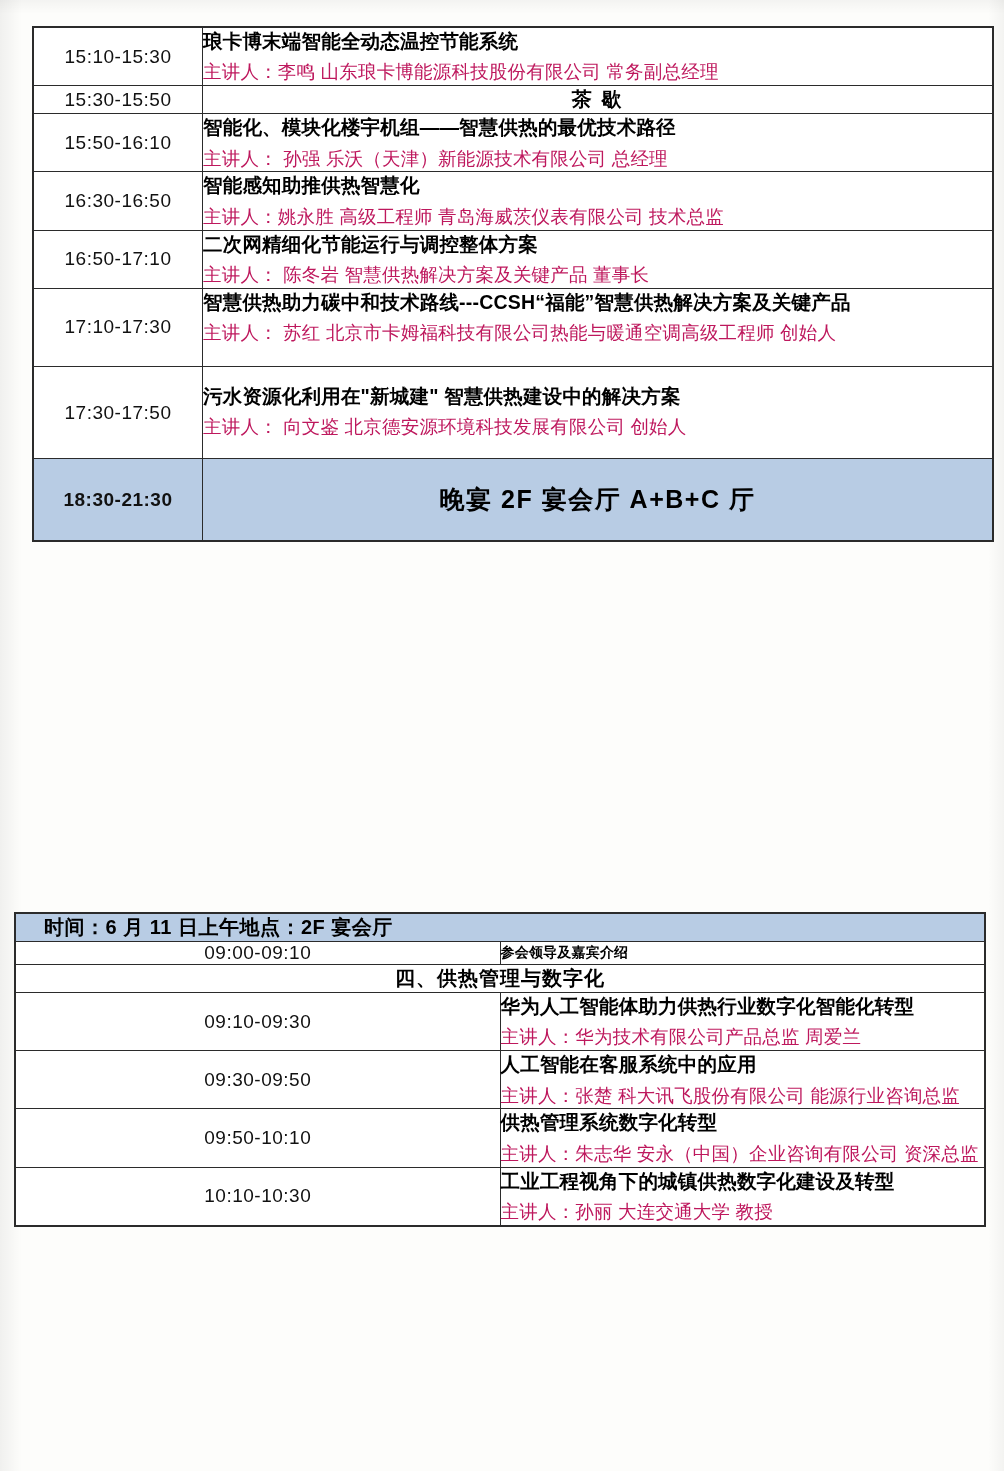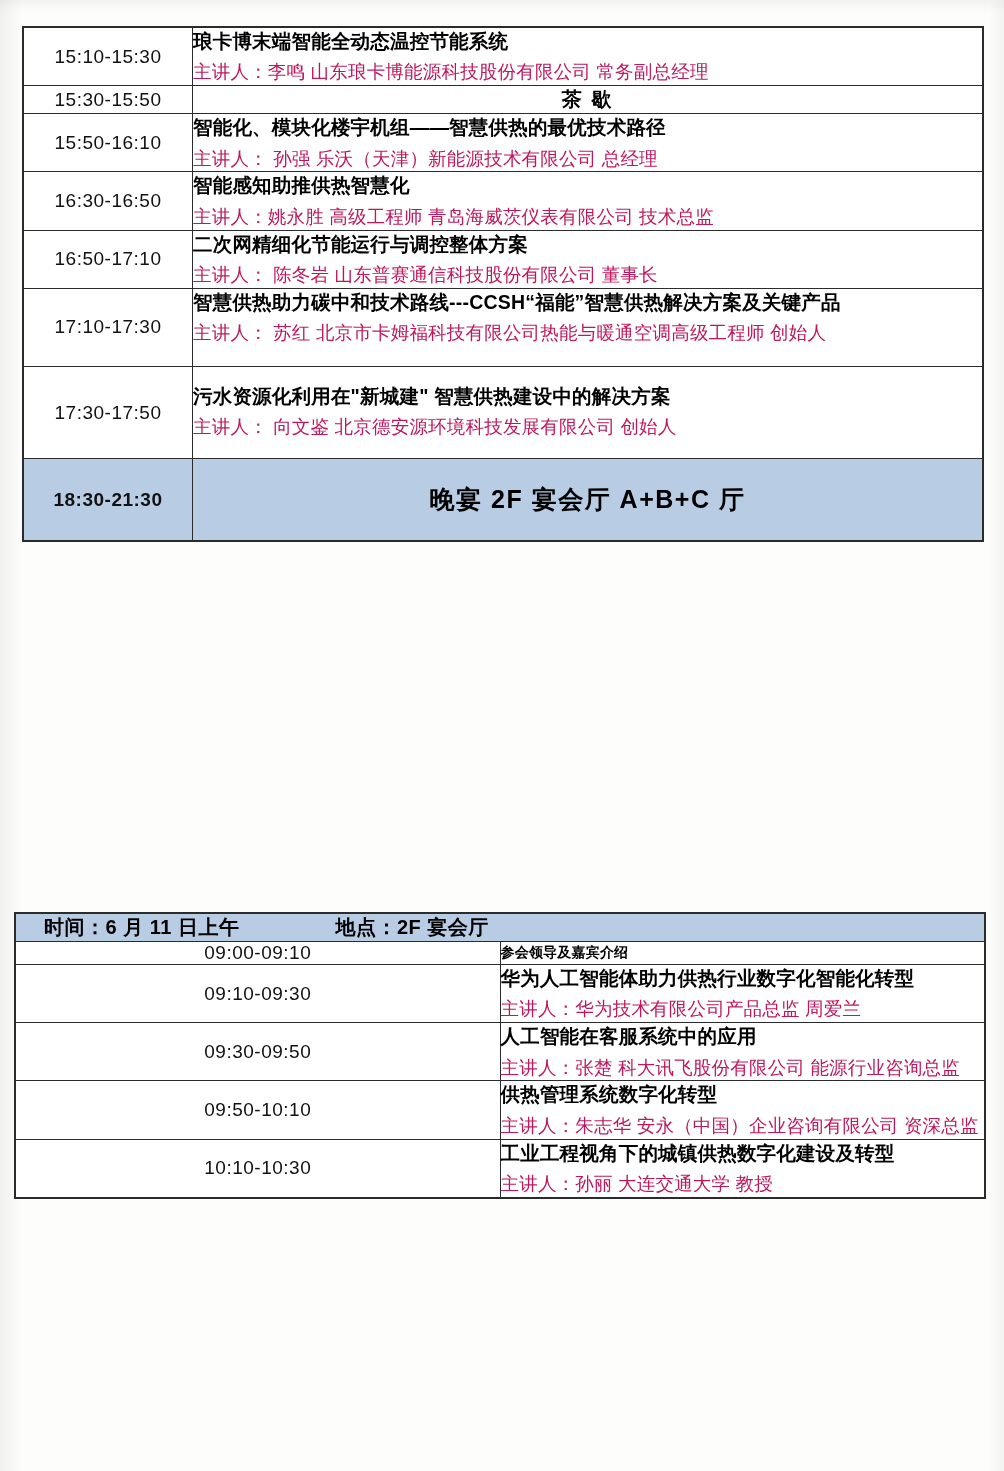--- a/index.html
+++ b/index.html
@@ -33,21 +33,21 @@
       linear-gradient(to bottom, rgba(0,0,0,0.04), rgba(0,0,0,0) 14px);
   }
   table.sched {
     border-collapse: collapse;
     table-layout: fixed;
     position: absolute;
     border: 2px solid #2b2b2b;
     background: #ffffff;
   }
   #table-one {
-    left: 22px;
+    left: 32px;
     top: 26px;
     width: 962px;
   }
   #table-two {
     left: 14px;
     top: 912px;
     width: 972px;
   }
   table.sched td {
     border: 1px solid #2b2b2b;
@@ -112,21 +112,20 @@
     padding: 12px 0;
   }
   .header-left {
     text-align: left;
     padding-left: 16px !important;
     letter-spacing: 0.5px;
   }
   .header-inner {
     display: flex;
     align-items: center;
-    gap: 96px;
     padding-left: 12px;
   }
   .section-row td {
     text-align: center;
     font-weight: bold;
     font-size: 20px;
     letter-spacing: 1px;
     padding: 11px 4px;
   }
   .single-line-cell {
@@ -178,21 +177,21 @@
         <td class="content-cell">
           <div class="topic">智能感知助推供热智慧化</div>
           <div class="speaker">主讲人：姚永胜 高级工程师  青岛海威茨仪表有限公司 技术总监</div>
         </td>
       </tr>
 
       <tr>
         <td class="time-cell">16:50-17:10</td>
         <td class="content-cell">
           <div class="topic">二次网精细化节能运行与调控整体方案</div>
-          <div class="speaker">主讲人： 陈冬岩 山东普赛通信科技股份有限公司 董事长</div>
+          <div class="speaker">主讲人： 陈冬岩 智慧供热解决方案及关键产品 董事长</div>
         </td>
       </tr>
 
       <tr>
         <td class="time-cell">17:10-17:30</td>
         <td class="content-cell" style="padding-bottom:20px;">
           <div class="topic">智慧供热助力碳中和技术路线---CCSH“福能”智慧供热解决方案及关键产品</div>
           <div class="speaker">主讲人： 苏红  北京市卡姆福科技有限公司热能与暖通空调高级工程师 创始人</div>
         </td>
       </tr>
@@ -223,20 +222,23 @@
             <span>地点：2F 宴会厅</span>
           </div>
         </td>
       </tr>
 
       <tr>
         <td class="time-cell">09:00-09:10</td>
         <td class="single-line-cell">参会领导及嘉宾介绍</td>
       </tr>
 
+      <tr class="section-row">
+        <td colspan="2">四、供热管理与数字化</td>
+      </tr>
 
       <tr>
         <td class="time-cell">09:10-09:30</td>
         <td class="content-cell">
           <div class="topic">华为人工智能体助力供热行业数字化智能化转型</div>
           <div class="speaker">主讲人：华为技术有限公司产品总监 周爱兰</div>
         </td>
       </tr>
 
       <tr>

